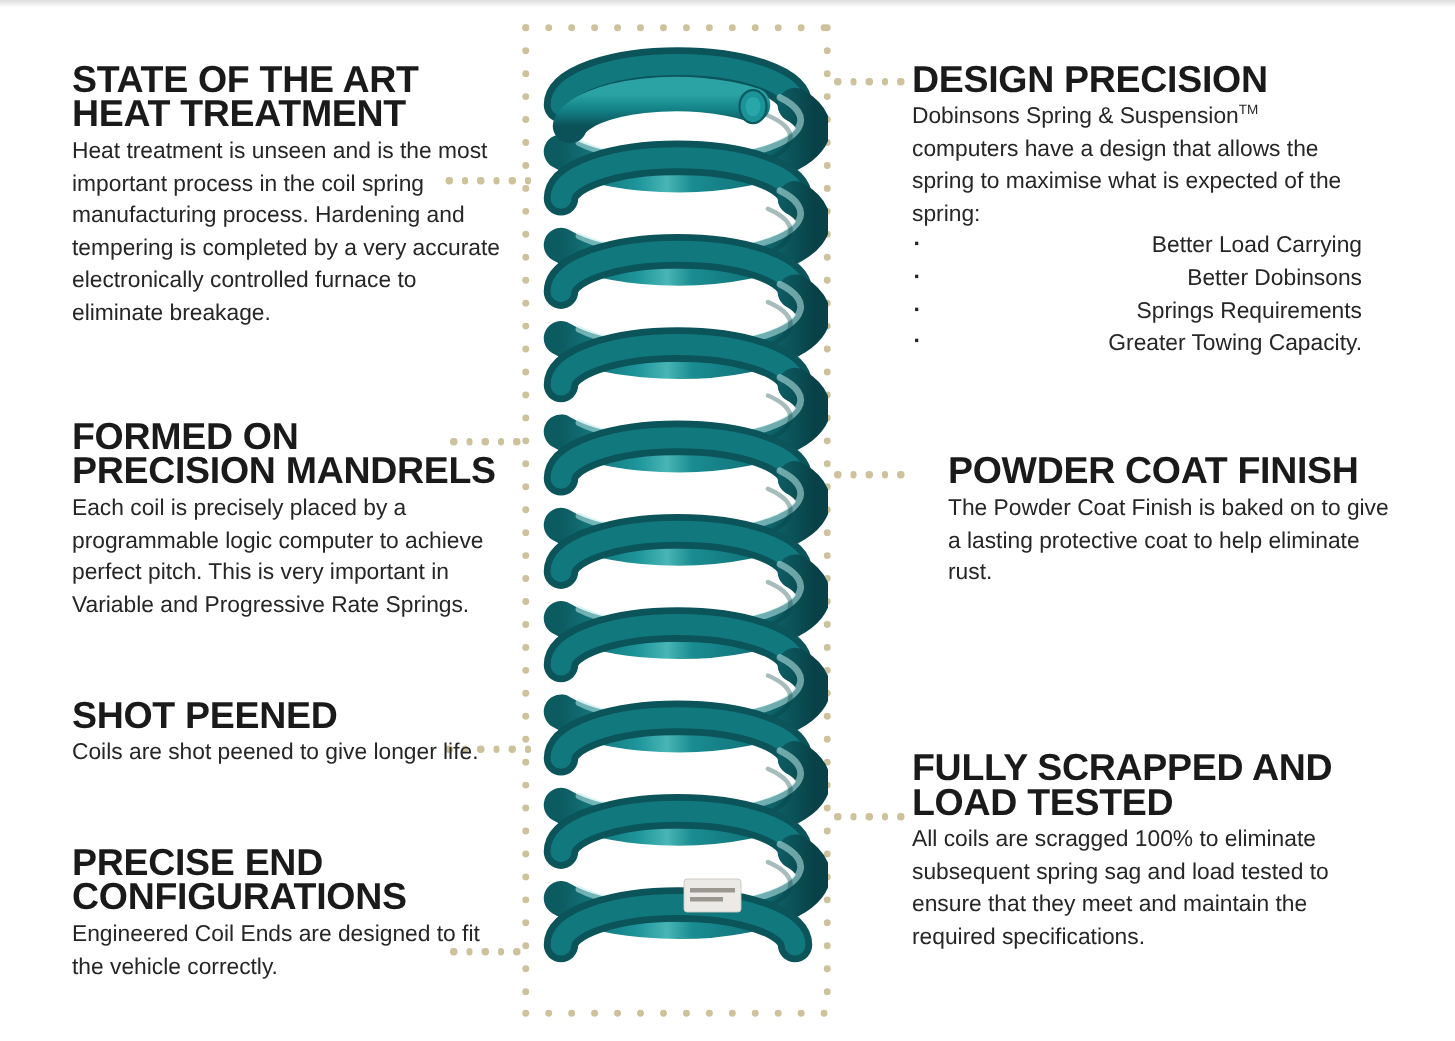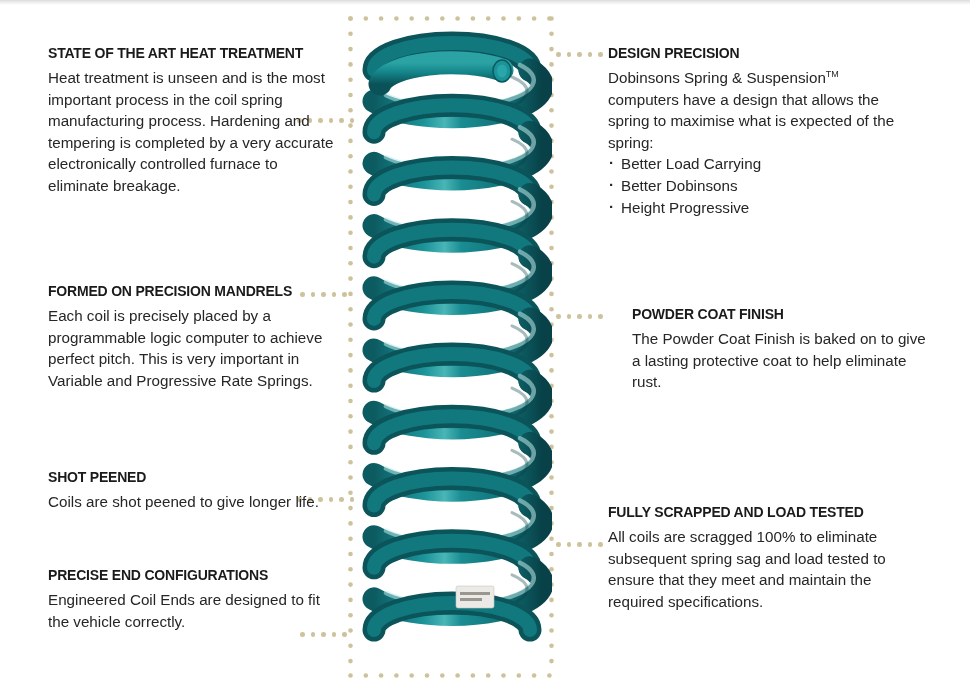--- a/index.html
+++ b/index.html
@@ -18,36 +18,36 @@
   .stage{position:absolute;left:0;top:0;width:970px;height:694px;}
 
   
   .col{position:absolute;}
   .col-left{left:48px;top:0;width:290px;}
   .col-right{left:608px;top:0;width:300px;}
 
   .block{position:absolute;}
   .block h2{
     margin:0 0 2px 0;
-    font-size:14px;
+    font-size:25px;
     line-height:23px;
     font-weight:bold;
     letter-spacing:-0.2px;
     color:#1a1a1a;
     font-family:"Liberation Sans","DejaVu Sans",sans-serif;
   }
   .block p{
     margin:0;
     font-size:15.2px;
     line-height:21.6px;
     color:#262626;
     font-weight:500;
   }
   .block ul{
-    margin:0;padding:0;list-style:none;
+    margin:0;padding:0;list-style:none;text-align:right;
   }
   .block ul li{
     font-size:15.2px;line-height:21.6px;color:#262626;font-weight:500;
     padding-left:13px;position:relative;
   }
   .block ul li:before{
     content:"\00B7";position:absolute;left:1px;top:-1px;font-weight:700;
   }
   sup{font-size:9px;vertical-align:super;line-height:0;}
 
@@ -365,21 +365,22 @@
   </div>
 
   <div class="col col-right">
 
     <div class="block" style="top:42px;left:0;width:300px;">
       <h2>DESIGN PRECISION</h2>
       <p><span>Dobinsons Spring &amp; Suspension</span><sup>TM</sup> <span>computers have a design that allows the spring to maximise what is expected of the spring:</span></p>
       <ul>
         <li>Better Load Carrying</li>
         <li>Better Dobinsons</li>
-        <li>Height Progressive</li>
+        <li>Springs Requirements</li>
+        <li>Greater Towing Capacity.</li>
       </ul>
     </div>
 
     <div class="block" style="top:303px;left:0;width:300px;margin-left:24px;">
       <h2>POWDER COAT FINISH</h2>
       <p>The Powder Coat Finish is baked on to give a lasting protective coat to help eliminate rust.</p>
     </div>
 
     <div class="block" style="top:481px;left:0;width:300px;margin-top:20px;">
       <h2>FULLY SCRAPPED AND LOAD TESTED</h2>

